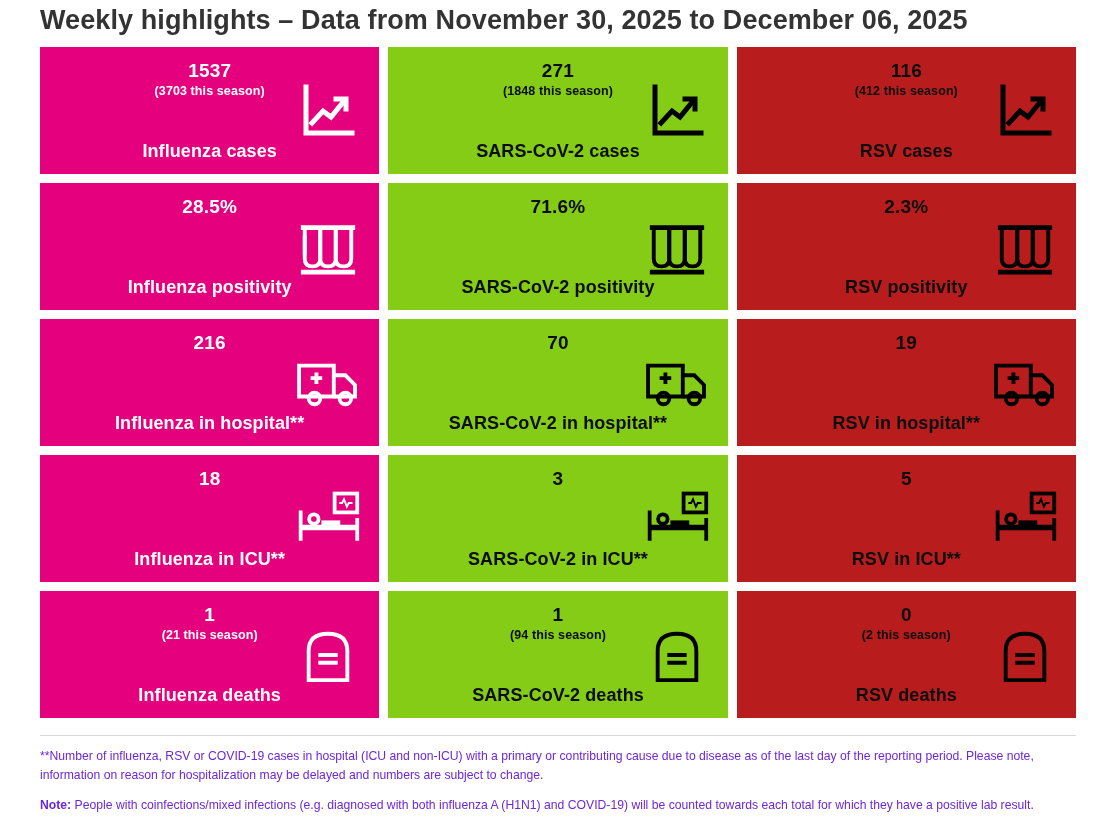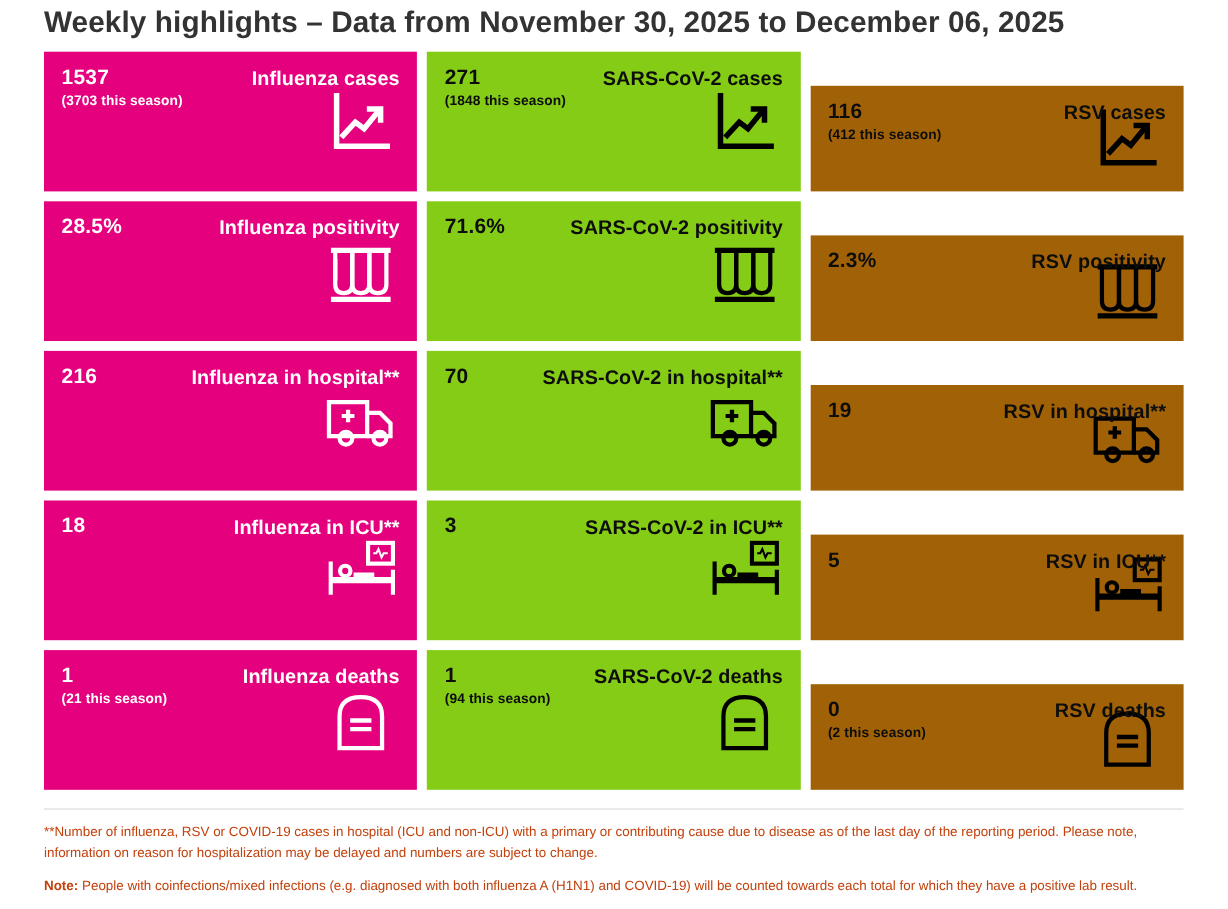--- a/index.html
+++ b/index.html
@@ -35,27 +35,28 @@
     grid-template-columns: repeat(3, 1fr);
     grid-auto-rows: 127px;
     column-gap: 9px;
     row-gap: 9px;
   }
   .card {
     position: relative;
     box-sizing: border-box;
     padding: 14px 16px 12px 16px;
     display: flex;
-    flex-direction: row;
+    flex-direction: column;
     justify-content: space-between;
     overflow: hidden;
+    text-align: center;
   }
   .card.flu { background: #e5007d; color: #ffffff; }
   .card.cov { background: #84cc16; color: #0d0d0d; }
-  .card.rsv { background: #a16207; color: #0d0d0d; margin-top: 31px; }
+  .card.rsv { background: #b91c1c; color: #0d0d0d; }
   .card-top {
     position: relative;
     z-index: 2;
   }
   .value {
     font-size: 19px;
     font-weight: bold;
     line-height: 1.1;
     letter-spacing: 0.2px;
   }
@@ -93,21 +94,21 @@
   }
   .footnotes:before {
     content: "";
     display: block;
     border-top: 1px solid #d8d8d8;
     margin-bottom: 11px;
   }
   .footnote {
     font-size: 12.2px;
     line-height: 1.55;
-    color: #c2410c;
+    color: #6d28d9;
     margin-bottom: 11px;
   }
   .footnote b { font-weight: bold; }
 </style>
 </head>
 <body>
 
 <div class="page">
 
   <div class="page-title">Weekly highlights – Data from November 30, 2025 to December 06, 2025</div>

